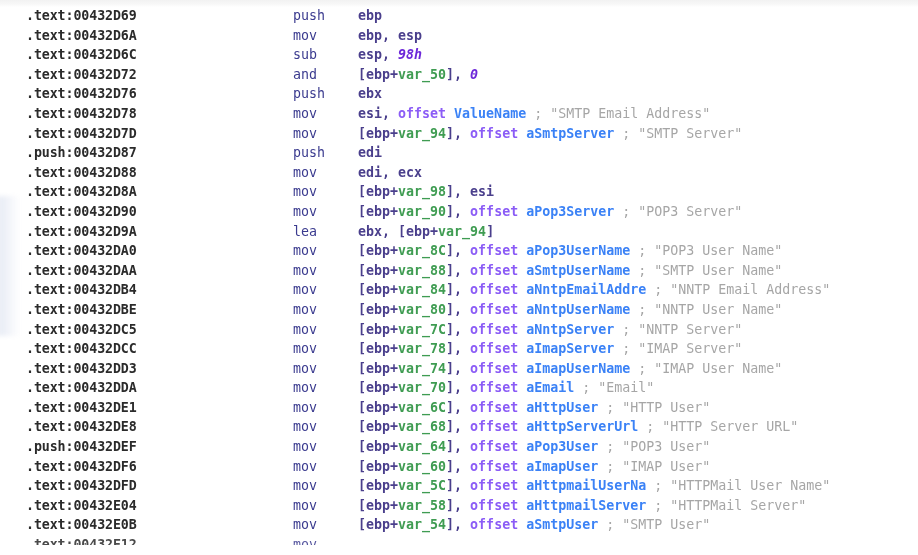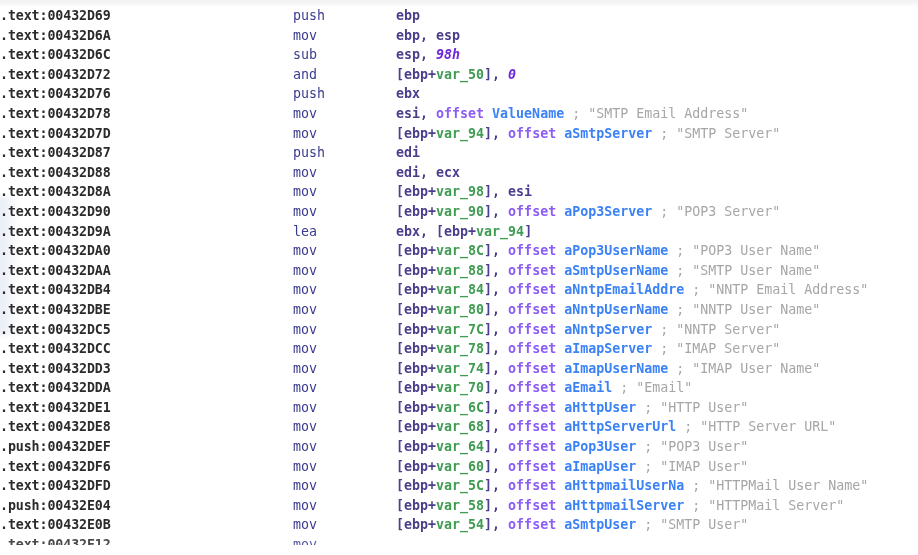--- a/index.html
+++ b/index.html
@@ -49,34 +49,34 @@
   }
   .asm-line.clipped {
     height: 10px;
     overflow: hidden;
     opacity: 0.85;
   }
   
   .col-addr {
     display: inline-block;
     width: 293px;
+    padding-left: 26px;
     box-sizing: border-box;
     color: #2b2b2b;
     font-weight: bold;
     letter-spacing: -0.1px;
   }
   .col-mnem {
     display: inline-block;
     width: 65px;
     color: #3b3b8f;
     font-weight: normal;
   }
   .col-ops {
     display: inline-block;
-    margin-left: 38px;
   }
   
   .t-reg   { color: #4a3f8c; font-weight: bold; }
   .t-punct { color: #4a3f8c; font-weight: bold; }
   .t-num   { color: #6d28d9; font-weight: bold; font-style: italic; }
   .t-var   { color: #3f9c52; font-weight: bold; }
   .t-kw    { color: #8b5cf6; font-weight: bold; }
   .t-sym   { color: #3b82f6; font-weight: bold; }
   .t-cmt   { color: #a6a6a6; font-weight: normal; }
 </style>
@@ -87,35 +87,35 @@
   <div class="top-strip"></div>
   <div class="left-artifact"></div>
   <div class="listing" id="listing">
       <div class="asm-line"><span class="col-addr">.text:00432D69</span><span class="col-mnem">push</span><span class="col-ops"><span class="t-reg">ebp</span></span></div>
       <div class="asm-line"><span class="col-addr">.text:00432D6A</span><span class="col-mnem">mov</span><span class="col-ops"><span class="t-reg">ebp</span><span class="t-punct">, </span><span class="t-reg">esp</span></span></div>
       <div class="asm-line"><span class="col-addr">.text:00432D6C</span><span class="col-mnem">sub</span><span class="col-ops"><span class="t-reg">esp</span><span class="t-punct">, </span><span class="t-num">98h</span></span></div>
       <div class="asm-line"><span class="col-addr">.text:00432D72</span><span class="col-mnem">and</span><span class="col-ops"><span class="t-punct">[ebp+</span><span class="t-var">var_50</span><span class="t-punct">], </span><span class="t-num">0</span></span></div>
       <div class="asm-line"><span class="col-addr">.text:00432D76</span><span class="col-mnem">push</span><span class="col-ops"><span class="t-reg">ebx</span></span></div>
       <div class="asm-line"><span class="col-addr">.text:00432D78</span><span class="col-mnem">mov</span><span class="col-ops"><span class="t-reg">esi</span><span class="t-punct">, </span><span class="t-kw">offset </span><span class="t-sym">ValueName</span><span class="t-cmt"> ; "SMTP Email Address"</span></span></div>
       <div class="asm-line"><span class="col-addr">.text:00432D7D</span><span class="col-mnem">mov</span><span class="col-ops"><span class="t-punct">[ebp+</span><span class="t-var">var_94</span><span class="t-punct">], </span><span class="t-kw">offset </span><span class="t-sym">aSmtpServer</span><span class="t-cmt"> ; "SMTP Server"</span></span></div>
-      <div class="asm-line"><span class="col-addr">.text:00432D87</span><span class="col-mnem">push</span><span class="col-ops"><span class="t-reg">edi</span></span></div>
+      <div class="asm-line"><span class="col-addr">.push:00432D87</span><span class="col-mnem">push</span><span class="col-ops"><span class="t-reg">edi</span></span></div>
       <div class="asm-line"><span class="col-addr">.text:00432D88</span><span class="col-mnem">mov</span><span class="col-ops"><span class="t-reg">edi</span><span class="t-punct">, </span><span class="t-reg">ecx</span></span></div>
       <div class="asm-line"><span class="col-addr">.text:00432D8A</span><span class="col-mnem">mov</span><span class="col-ops"><span class="t-punct">[ebp+</span><span class="t-var">var_98</span><span class="t-punct">], </span><span class="t-reg">esi</span></span></div>
       <div class="asm-line"><span class="col-addr">.text:00432D90</span><span class="col-mnem">mov</span><span class="col-ops"><span class="t-punct">[ebp+</span><span class="t-var">var_90</span><span class="t-punct">], </span><span class="t-kw">offset </span><span class="t-sym">aPop3Server</span><span class="t-cmt"> ; "POP3 Server"</span></span></div>
       <div class="asm-line"><span class="col-addr">.text:00432D9A</span><span class="col-mnem">lea</span><span class="col-ops"><span class="t-reg">ebx</span><span class="t-punct">, [ebp+</span><span class="t-var">var_94</span><span class="t-punct">]</span></span></div>
       <div class="asm-line"><span class="col-addr">.text:00432DA0</span><span class="col-mnem">mov</span><span class="col-ops"><span class="t-punct">[ebp+</span><span class="t-var">var_8C</span><span class="t-punct">], </span><span class="t-kw">offset </span><span class="t-sym">aPop3UserName</span><span class="t-cmt"> ; "POP3 User Name"</span></span></div>
       <div class="asm-line"><span class="col-addr">.text:00432DAA</span><span class="col-mnem">mov</span><span class="col-ops"><span class="t-punct">[ebp+</span><span class="t-var">var_88</span><span class="t-punct">], </span><span class="t-kw">offset </span><span class="t-sym">aSmtpUserName</span><span class="t-cmt"> ; "SMTP User Name"</span></span></div>
       <div class="asm-line"><span class="col-addr">.text:00432DB4</span><span class="col-mnem">mov</span><span class="col-ops"><span class="t-punct">[ebp+</span><span class="t-var">var_84</span><span class="t-punct">], </span><span class="t-kw">offset </span><span class="t-sym">aNntpEmailAddre</span><span class="t-cmt"> ; "NNTP Email Address"</span></span></div>
       <div class="asm-line"><span class="col-addr">.text:00432DBE</span><span class="col-mnem">mov</span><span class="col-ops"><span class="t-punct">[ebp+</span><span class="t-var">var_80</span><span class="t-punct">], </span><span class="t-kw">offset </span><span class="t-sym">aNntpUserName</span><span class="t-cmt"> ; "NNTP User Name"</span></span></div>
       <div class="asm-line"><span class="col-addr">.text:00432DC5</span><span class="col-mnem">mov</span><span class="col-ops"><span class="t-punct">[ebp+</span><span class="t-var">var_7C</span><span class="t-punct">], </span><span class="t-kw">offset </span><span class="t-sym">aNntpServer</span><span class="t-cmt"> ; "NNTP Server"</span></span></div>
       <div class="asm-line"><span class="col-addr">.text:00432DCC</span><span class="col-mnem">mov</span><span class="col-ops"><span class="t-punct">[ebp+</span><span class="t-var">var_78</span><span class="t-punct">], </span><span class="t-kw">offset </span><span class="t-sym">aImapServer</span><span class="t-cmt"> ; "IMAP Server"</span></span></div>
       <div class="asm-line"><span class="col-addr">.text:00432DD3</span><span class="col-mnem">mov</span><span class="col-ops"><span class="t-punct">[ebp+</span><span class="t-var">var_74</span><span class="t-punct">], </span><span class="t-kw">offset </span><span class="t-sym">aImapUserName</span><span class="t-cmt"> ; "IMAP User Name"</span></span></div>
       <div class="asm-line"><span class="col-addr">.text:00432DDA</span><span class="col-mnem">mov</span><span class="col-ops"><span class="t-punct">[ebp+</span><span class="t-var">var_70</span><span class="t-punct">], </span><span class="t-kw">offset </span><span class="t-sym">aEmail</span><span class="t-cmt"> ; "Email"</span></span></div>
       <div class="asm-line"><span class="col-addr">.text:00432DE1</span><span class="col-mnem">mov</span><span class="col-ops"><span class="t-punct">[ebp+</span><span class="t-var">var_6C</span><span class="t-punct">], </span><span class="t-kw">offset </span><span class="t-sym">aHttpUser</span><span class="t-cmt"> ; "HTTP User"</span></span></div>
       <div class="asm-line"><span class="col-addr">.text:00432DE8</span><span class="col-mnem">mov</span><span class="col-ops"><span class="t-punct">[ebp+</span><span class="t-var">var_68</span><span class="t-punct">], </span><span class="t-kw">offset </span><span class="t-sym">aHttpServerUrl</span><span class="t-cmt"> ; "HTTP Server URL"</span></span></div>
       <div class="asm-line"><span class="col-addr">.push:00432DEF</span><span class="col-mnem">mov</span><span class="col-ops"><span class="t-punct">[ebp+</span><span class="t-var">var_64</span><span class="t-punct">], </span><span class="t-kw">offset </span><span class="t-sym">aPop3User</span><span class="t-cmt"> ; "POP3 User"</span></span></div>
       <div class="asm-line"><span class="col-addr">.text:00432DF6</span><span class="col-mnem">mov</span><span class="col-ops"><span class="t-punct">[ebp+</span><span class="t-var">var_60</span><span class="t-punct">], </span><span class="t-kw">offset </span><span class="t-sym">aImapUser</span><span class="t-cmt"> ; "IMAP User"</span></span></div>
       <div class="asm-line"><span class="col-addr">.text:00432DFD</span><span class="col-mnem">mov</span><span class="col-ops"><span class="t-punct">[ebp+</span><span class="t-var">var_5C</span><span class="t-punct">], </span><span class="t-kw">offset </span><span class="t-sym">aHttpmailUserNa</span><span class="t-cmt"> ; "HTTPMail User Name"</span></span></div>
-      <div class="asm-line"><span class="col-addr">.push:00432E04</span><span class="col-mnem">mov</span><span class="col-ops"><span class="t-punct">[ebp+</span><span class="t-var">var_58</span><span class="t-punct">], </span><span class="t-kw">offset </span><span class="t-sym">aHttpmailServer</span><span class="t-cmt"> ; "HTTPMail Server"</span></span></div>
+      <div class="asm-line"><span class="col-addr">.text:00432E04</span><span class="col-mnem">mov</span><span class="col-ops"><span class="t-punct">[ebp+</span><span class="t-var">var_58</span><span class="t-punct">], </span><span class="t-kw">offset </span><span class="t-sym">aHttpmailServer</span><span class="t-cmt"> ; "HTTPMail Server"</span></span></div>
       <div class="asm-line"><span class="col-addr">.text:00432E0B</span><span class="col-mnem">mov</span><span class="col-ops"><span class="t-punct">[ebp+</span><span class="t-var">var_54</span><span class="t-punct">], </span><span class="t-kw">offset </span><span class="t-sym">aSmtpUser</span><span class="t-cmt"> ; "SMTP User"</span></span></div>
       <div class="asm-line clipped"><span class="col-addr">.text:00432E12</span><span class="col-mnem">mov</span><span class="col-ops"></span></div>
     </div>
 </div>
 
 </body></html>

